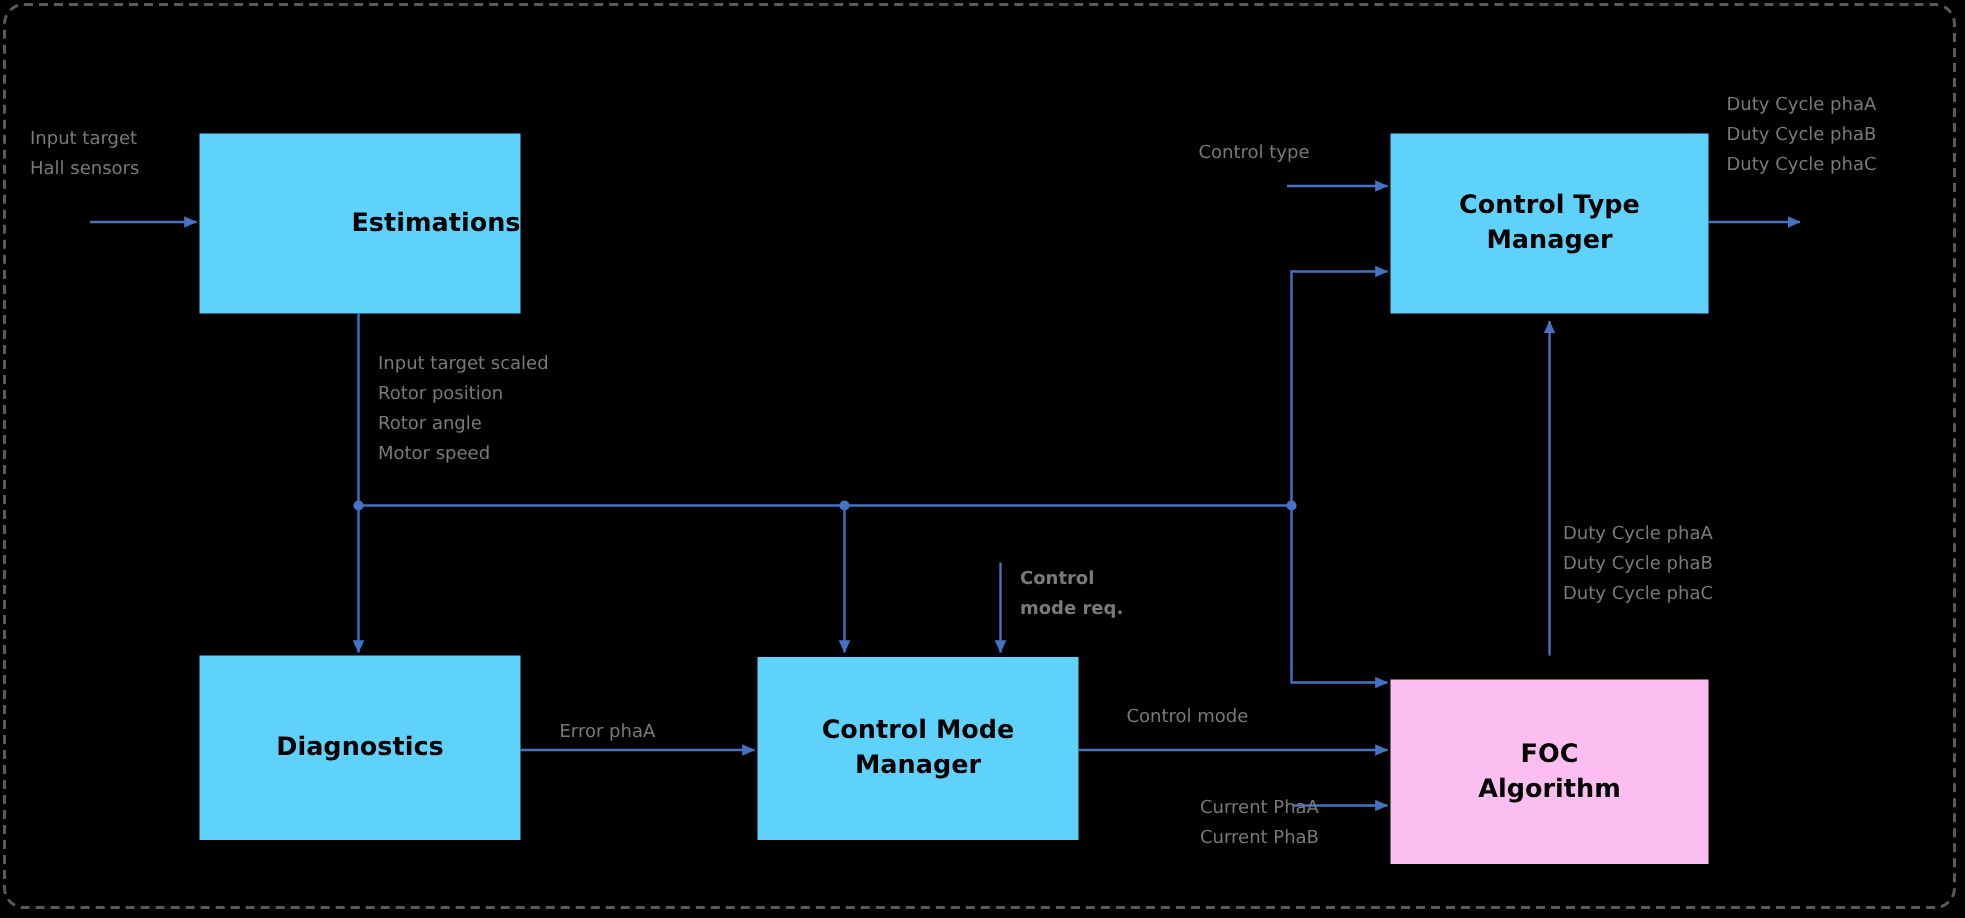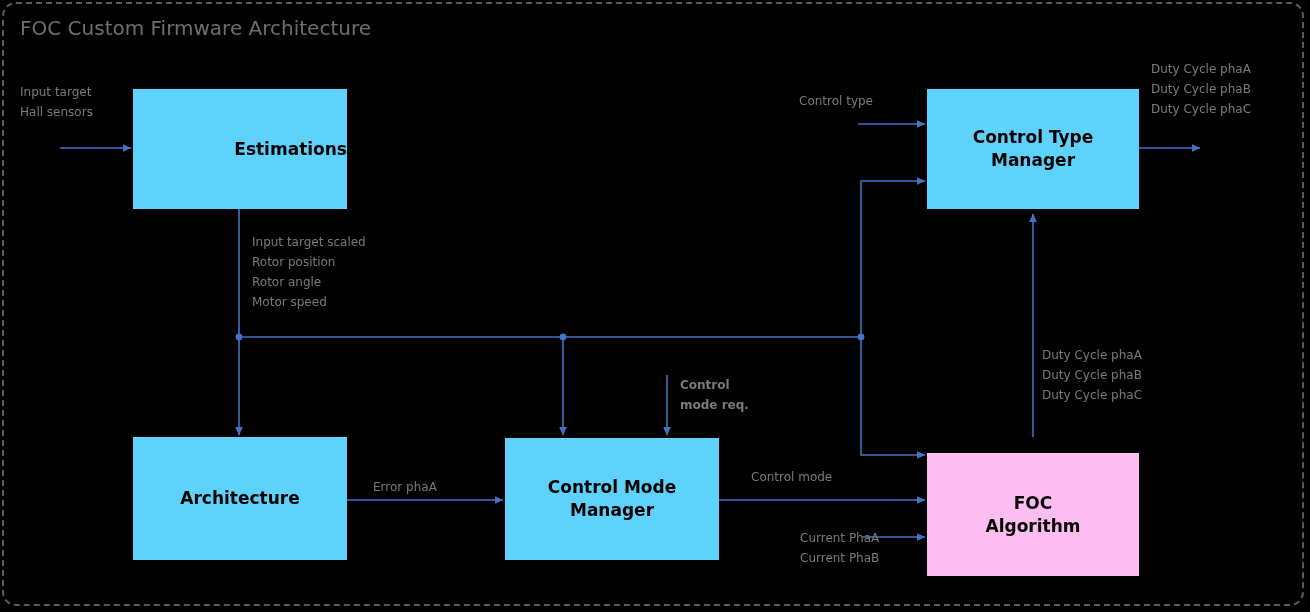--- a/index.html
+++ b/index.html
@@ -72,21 +72,20 @@
     pointer-events: none;
   }
 </style>
 </head>
 <body>
 
 <div id="canvas">
 
   <div id="outer-frame"></div>
 
-  <div id="diagram-title">FOC Custom Firmware Architecture</div>
 
   <svg id="wires" viewBox="0 0 1310 612">
     <defs>
       <marker id="arrowRight" markerWidth="9" markerHeight="9" refX="8.2" refY="4.5" orient="auto" markerUnits="userSpaceOnUse">
         <path d="M0,0.6 L8.6,4.5 L0,8.4 z" fill="#4472C4"></path>
       </marker>
       <marker id="arrowDown" markerWidth="9" markerHeight="9" refX="8.2" refY="4.5" orient="auto" markerUnits="userSpaceOnUse">
         <path d="M0,0.6 L8.6,4.5 L0,8.4 z" fill="#4472C4"></path>
       </marker>
       <marker id="arrowUp" markerWidth="9" markerHeight="9" refX="8.2" refY="4.5" orient="auto" markerUnits="userSpaceOnUse">
@@ -133,21 +132,21 @@
   <div class="block block-cyan" style="left:133px; top:89px; width:214px; height:120px;text-align:right;">
     <span class="block-label">Estimations</span>
   </div>
 
   <div class="block block-cyan" style="left:927px; top:89px; width:212px; height:120px;">
     <span class="block-label">Control Type
 Manager</span>
   </div>
 
   <div class="block block-cyan" style="left:133px; top:437px; width:214px; height:123px;">
-    <span class="block-label">Architecture</span>
+    <span class="block-label">Diagnostics</span>
   </div>
 
   <div class="block block-cyan" style="left:505px; top:438px; width:214px; height:122px;">
     <span class="block-label">Control Mode
 Manager</span>
   </div>
 
   <div class="block block-pink" style="left:927px; top:437px; width:212px; height:123px;">
     <span class="block-label">FOC
 Algorithm</span>

